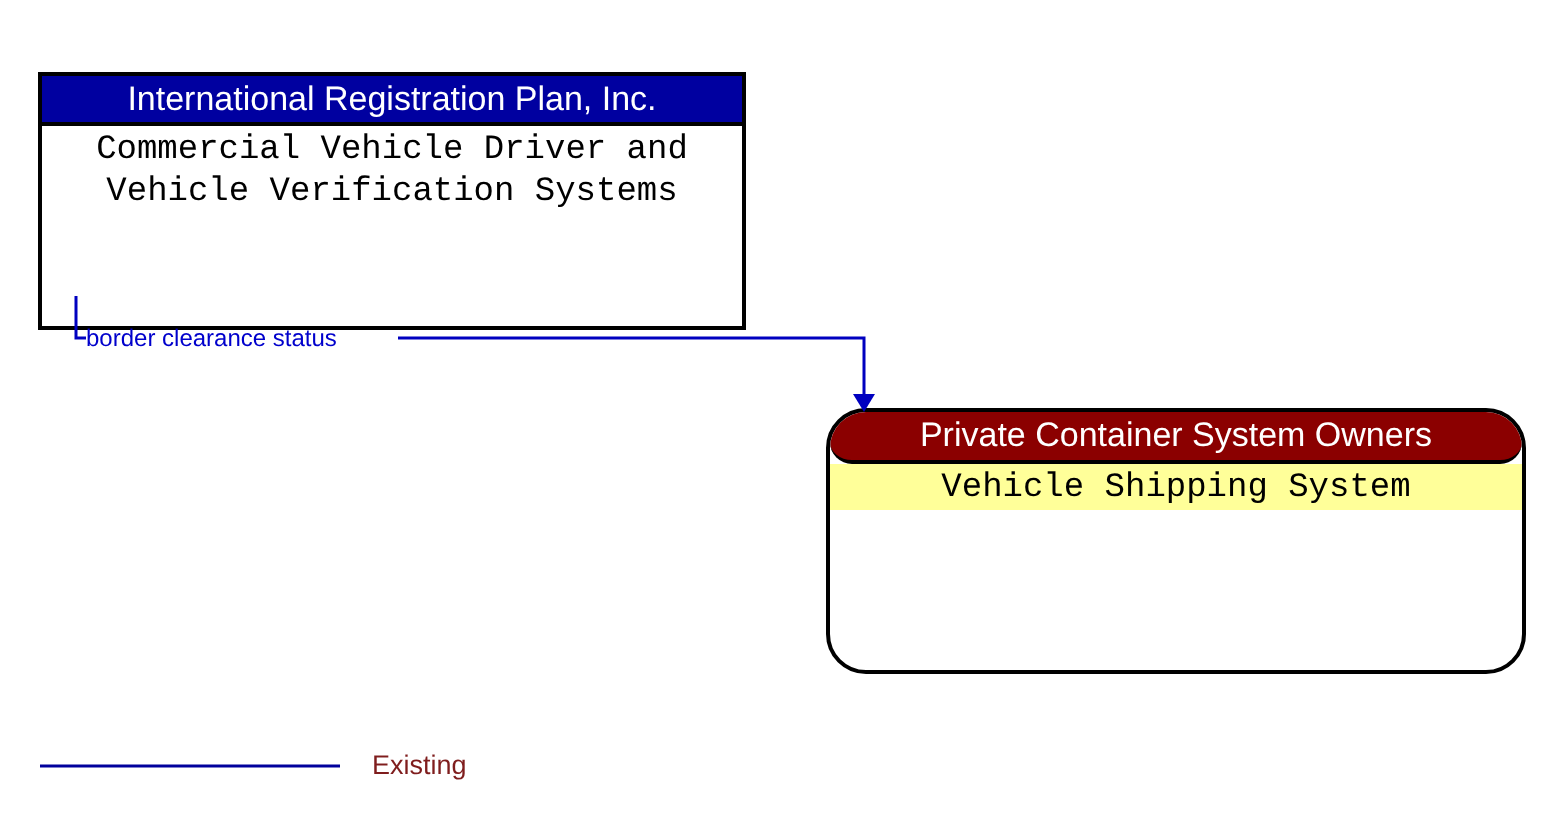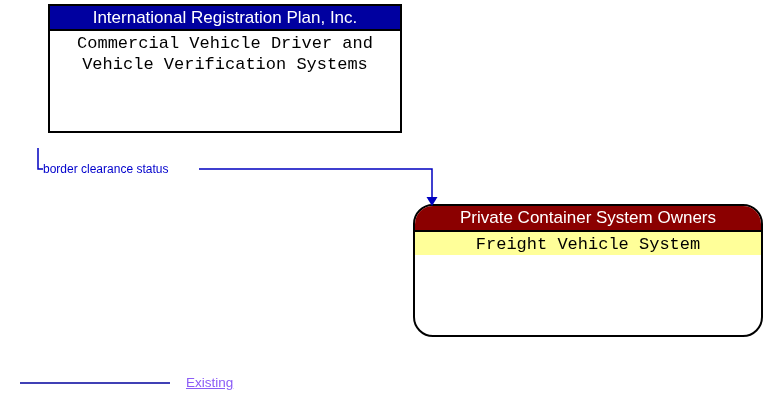--- a/index.html
+++ b/index.html
@@ -31,35 +31,34 @@
 
   .node-body {
     font-size: 17px;
     line-height: 21px;
     padding: 2px 2px 0 2px;
     font-family: Liberation Mono, monospace;
   }
 
   #node-irp {
     left: 19px;
-    top: 4px;
+    top: 36px;
     width: 354px;
     height: 129px;
-    margin-left: 29px;
   }
 
   #node-pcso {
     left: 413px;
     top: 204px;
     width: 350px;
     height: 133px;
     border-radius: 20px;
     overflow: hidden;
   }
-  #node-pcso .node-header { height: 24px; line-height: 24px; }
+  #node-pcso .node-header { height: 24px; line-height: 24px; border-radius: 11px; }
 
   .overlay-svg {
     position: absolute;
     left: 0;
     top: 0;
     width: 783px;
     height: 412px;
     pointer-events: none;
   }
 
@@ -86,28 +85,28 @@
 
 <div class="canvas">
 
   <div class="node" id="node-irp">
     <div class="node-header" style="background-color: rgb(0, 0, 160); color: rgb(255, 255, 255);">International Registration Plan, Inc.</div>
     <div class="node-body" style="background-color: rgb(255, 255, 255); color: rgb(0, 0, 0);">Commercial Vehicle Driver and Vehicle Verification Systems</div>
   </div>
 
   <div class="node" id="node-pcso">
     <div class="node-header" style="background-color: rgb(139, 0, 0); color: rgb(255, 255, 255);">Private Container System Owners</div>
-    <div class="node-body" style="background-color: rgb(255, 255, 153); color: rgb(0, 0, 0);">Freight Vehicle System</div>
+    <div class="node-body" style="background-color: rgb(255, 255, 153); color: rgb(0, 0, 0);">Vehicle Shipping System</div>
   </div>
 
   <svg class="overlay-svg">
     <path d="M 38 148 L 38 169 L 43 169 M 199 169 L 432 169 L 432 198" fill="none" stroke-width="1.5" stroke="#0000C0"></path>
     <polygon points="426.5,197 437.5,197 432,206" fill="#0000C0"></polygon>
   </svg>
 
   <div class="flow-label" style="color: rgb(0, 0, 204);">border clearance status</div>
 
   <svg class="overlay-svg">
     <line x1="20" y1="383" x2="170" y2="383" stroke-width="1.5" stroke="#00009C"></line>
   </svg>
-  <div class="legend-label" style="color: #8b5cf6; text-decoration: underline;">Existing</div>
+  <div class="legend-label" style="color: #7f1d1d;">Existing</div>
 
 </div>
 
 </body></html>

